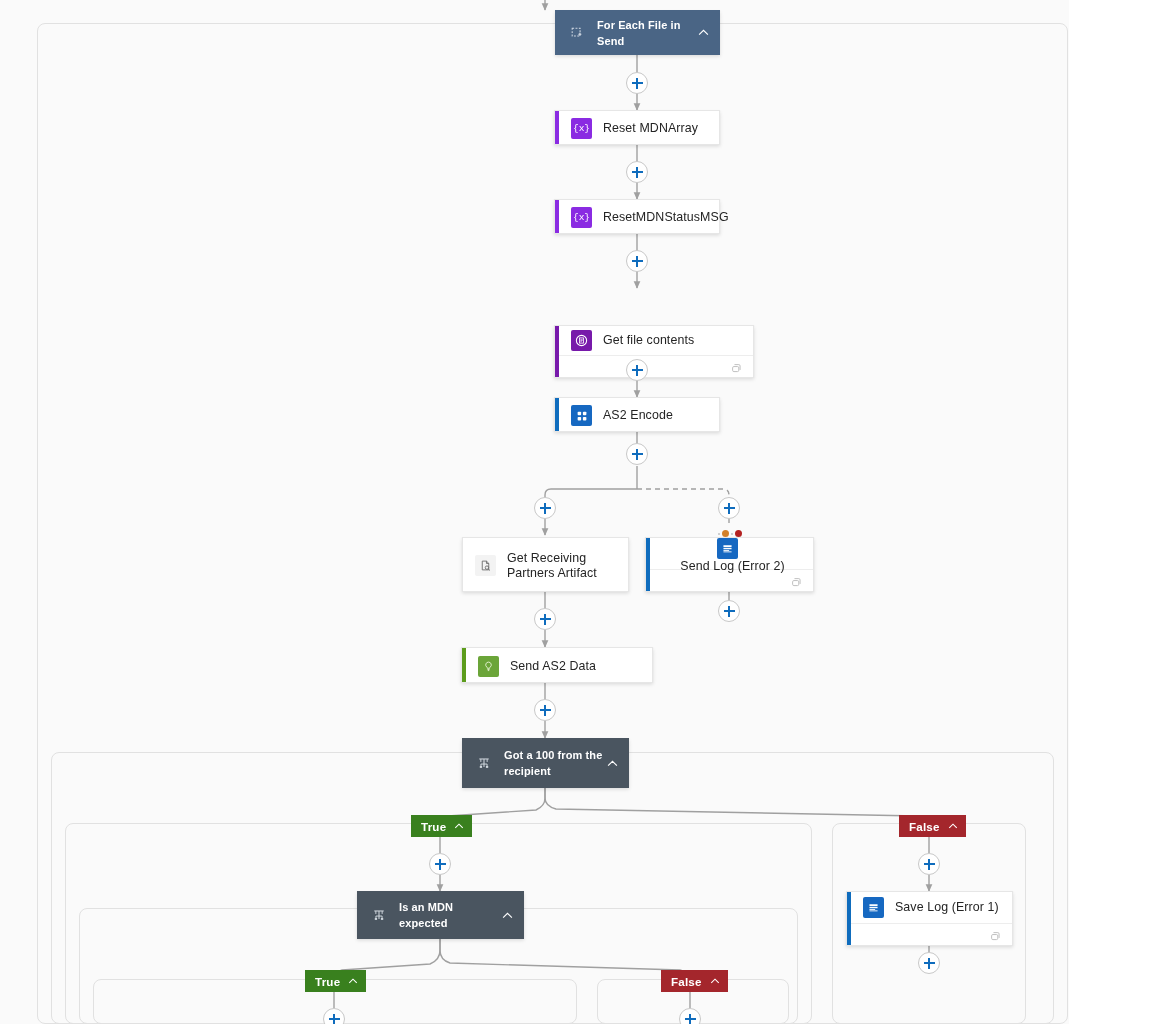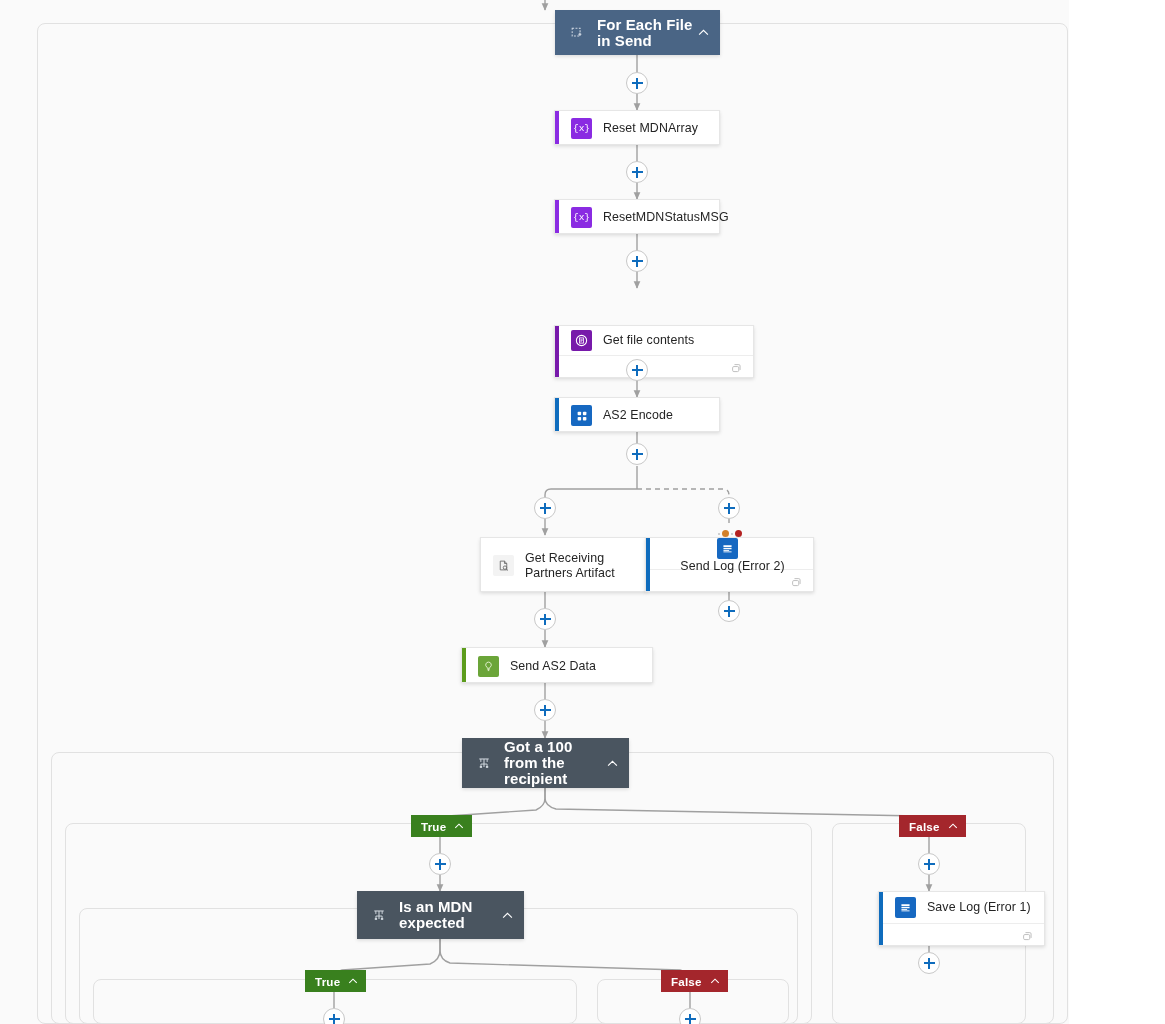--- a/index.html
+++ b/index.html
@@ -73,21 +73,21 @@
     box-sizing:border-box;
     display:flex;align-items:center;
     padding-left:12px;padding-right:10px;
   }
   .darknode.blue{background:#4a6585;}
   .darknode .ico{
     width:20px;height:20px;flex:0 0 20px;margin-right:10px;
     display:flex;align-items:center;justify-content:center;
   }
   .darknode .title{
-    font-size:15px;font-weight:bold;line-height:16px;flex:1;
+    font-size:11px;font-weight:bold;line-height:16px;flex:1;
     letter-spacing:.1px;
   }
   .darknode .chev{width:14px;flex:0 0 14px;display:flex;align-items:center;justify-content:center;}
 
   
   .pill{
     position:absolute;
     height:22px;display:flex;align-items:center;
     padding:0 8px 0 10px;
     color:#fff;font-size:11.6px;font-weight:bold;
@@ -259,21 +259,21 @@
           <rect x="3" y="3" width="4" height="4" rx="1" fill="#fff"></rect>
           <rect x="9" y="3" width="4" height="4" rx="1" fill="#fff"></rect>
           <rect x="3" y="9" width="4" height="4" rx="1" fill="#fff"></rect>
           <rect x="9" y="9" width="4" height="4" rx="1" fill="#fff"></rect>
         </svg>
       </span>
       <span class="title">AS2 Encode</span>
     </div>
   </div>
 
-  <div class="card" style="left:480px;top:537px;width:167px;height:55px;">
+  <div class="card" style="left:462px;top:537px;width:167px;height:55px;">
     <div class="row" style="height:55px;align-items:center;padding-left:12px;">
       <span class="ico" style="background:#f3f3f3;">
         <svg width="13" height="13" viewBox="0 0 16 16">
           <path d="M4 2.6h5.2L12 5.4v8H4z" fill="none" stroke="#6b6b6b" stroke-width="1.1"></path>
           <path d="M9.2 2.6v2.9H12" fill="none" stroke="#6b6b6b" stroke-width="1.1"></path>
           <circle cx="9.8" cy="10.6" r="2.1" fill="none" stroke="#6b6b6b" stroke-width="1.1"></circle>
           <path d="M11.4 12.2 L13.4 14.1" stroke="#6b6b6b" stroke-width="1.2"></path>
         </svg>
       </span>
       <span class="title" style="max-width:112px;">Get Receiving Partners Artifact</span>
@@ -353,21 +353,21 @@
 
   <div class="pill false" style="left:899px;top:815px;">
     <span>False</span>
     <span class="chev">
       <svg width="10" height="6" viewBox="0 0 12 8">
           <path d="M1 6.5 L6 1.5 L11 6.5" fill="none" stroke="#ffffff" stroke-width="1.4"></path>
         </svg>
     </span>
   </div>
 
-  <div class="card" style="left:846px;top:891px;width:167px;height:55px;margin-left:32px;">
+  <div class="card" style="left:846px;top:891px;width:167px;height:55px;">
     <div class="accent" style="background:#0f6cbd;"></div>
     <div class="row" style="height:31px;">
       <span class="ico" style="background:#1668c1;">
         <svg width="13" height="13" viewBox="0 0 16 16">
           <rect x="3" y="4" width="10" height="2.4" fill="#fff"></rect>
           <rect x="3" y="7.4" width="10" height="1.5" fill="#fff"></rect>
           <rect x="3" y="9.8" width="7" height="1.1" fill="#fff"></rect>
           <rect x="3" y="11.6" width="10" height="1.1" fill="#fff"></rect>
         </svg>
       </span>

